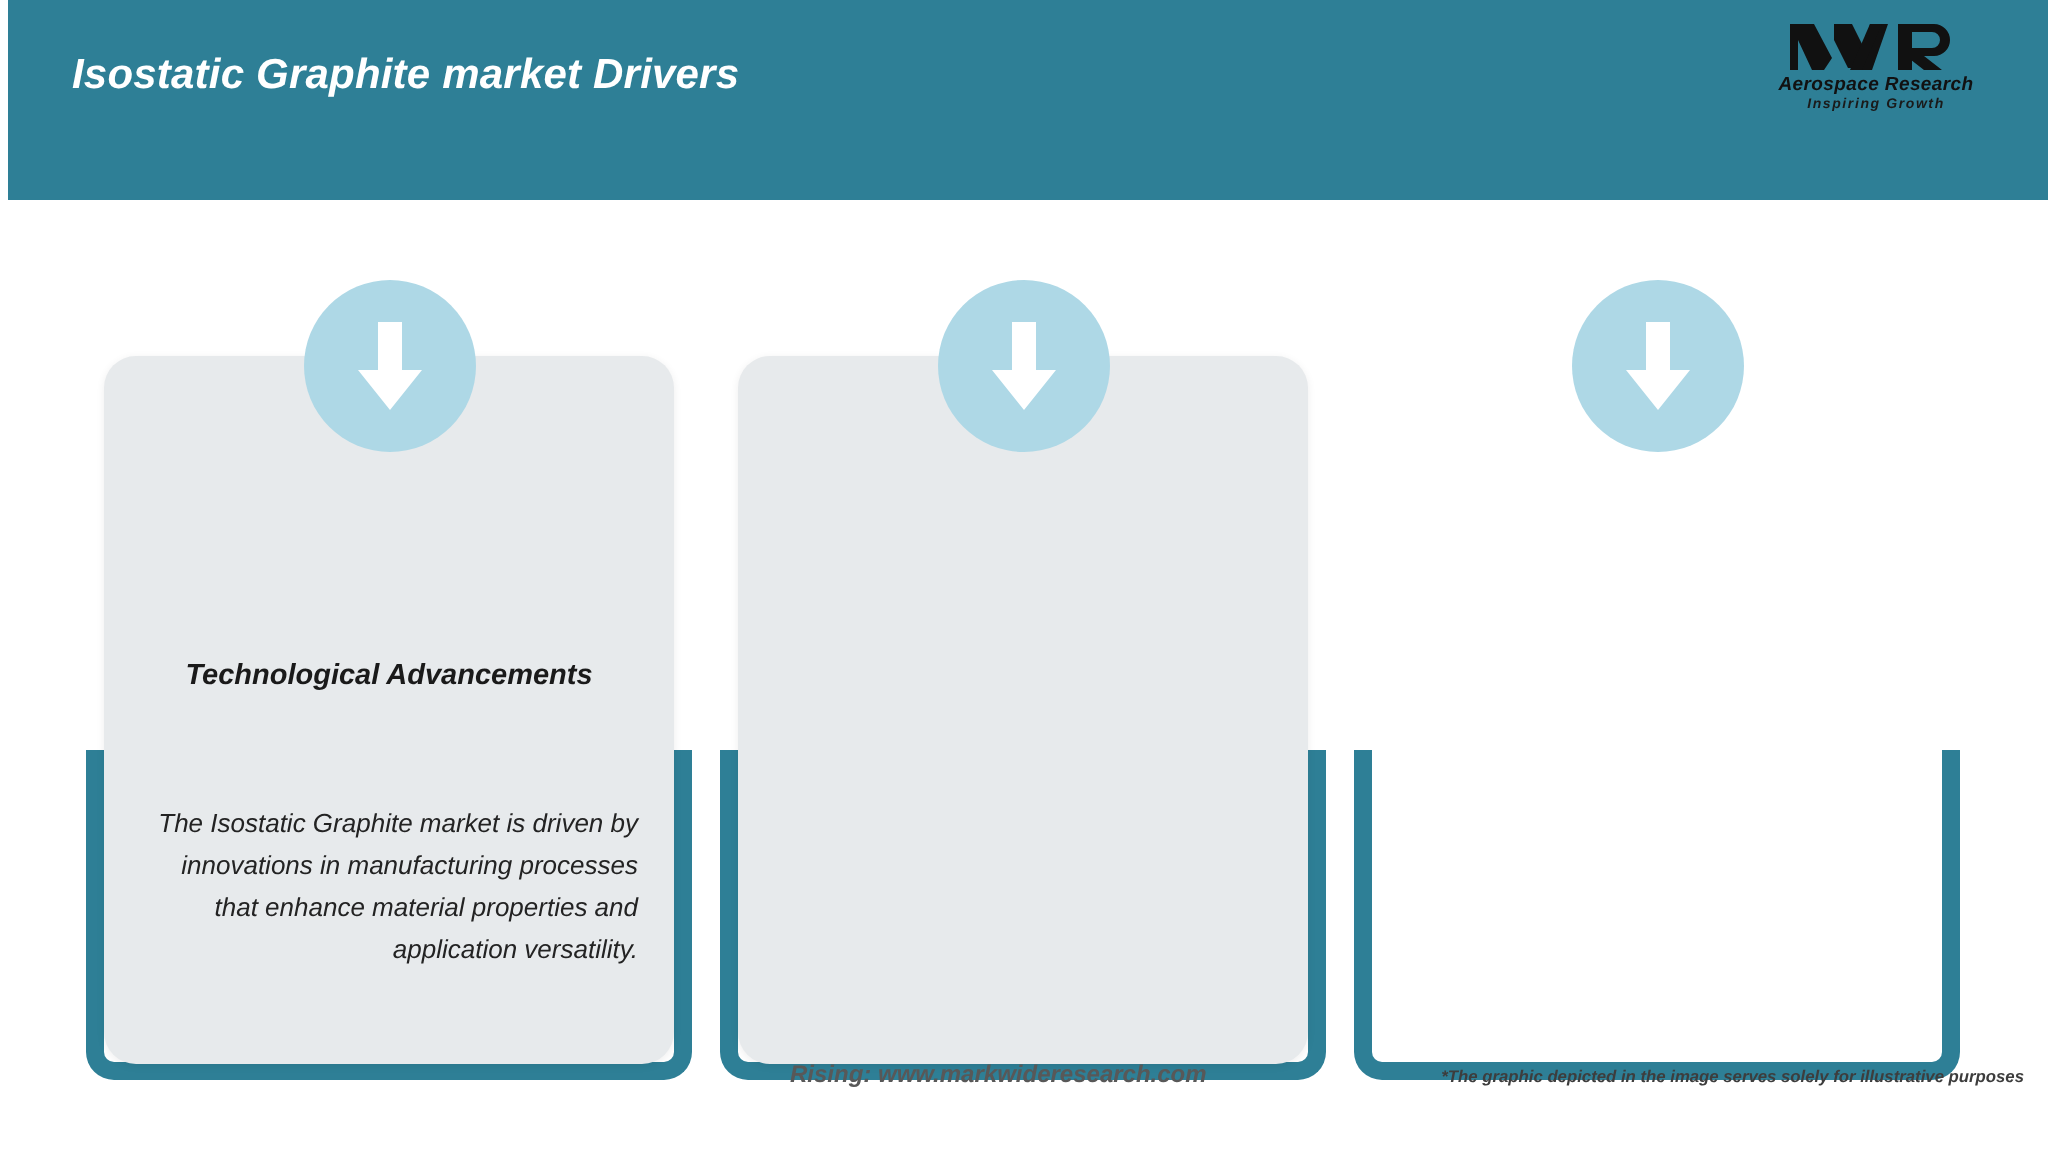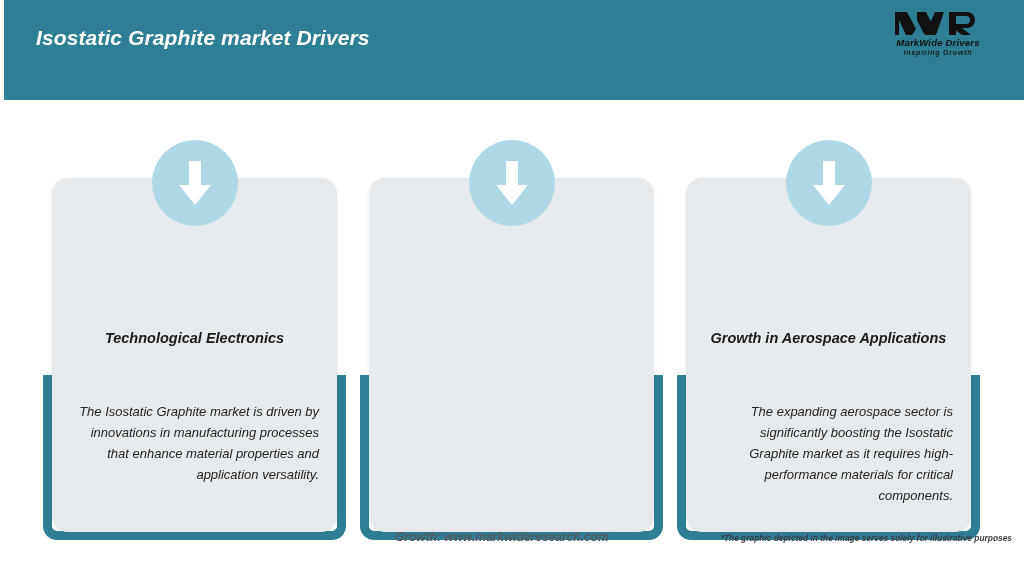--- a/index.html
+++ b/index.html
@@ -177,30 +177,30 @@
   <div class="logo">
     <svg class="logo-mark" width="86" height="26" viewBox="0 0 86 26">
       <g fill="#111111">
         <polygon points="2,2 12,2 21,19 17,25 11,25 4,10 4,25 0,25 0,2"></polygon>
         <polygon points="22,2 31,2 38,16 34,24 29,24 22,10"></polygon>
         <polygon points="40,2 49,2 41,25 34,25"></polygon>
         <polygon points="30,25 40,2 46,2 36,25"></polygon>
         <path d="M54,2 h18 a8,8 0 0 1 0,16 h-5 l9,7 h-9 l-9,-7 v-4 h13 a4,4 0 0 0 0,-8 h-10 v19 h-7 z"></path>
       </g>
     </svg>
-    <span class="logo-name">MarkWide Drivers</span>
+    <span class="logo-name">Aerospace Research</span>
     <span class="logo-tag">Inspiring Growth</span>
   </div>
 
   <div class="cards">
 
     <div class="card-wrap c1">
       <div class="card-frame"></div>
       <div class="card">
-        <div class="card-title">Technological Electronics</div>
+        <div class="card-title">Technological Advancements</div>
         <div class="card-body">The Isostatic Graphite market is driven by innovations in manufacturing processes that enhance material properties and application versatility.</div>
       </div>
       <div class="card-icon">
         <svg width="34" height="48" viewBox="0 0 34 48">
           <polygon points="11,2 23,2 23,26 33,26 17,46 1,26 11,26" fill="#ffffff"></polygon>
         </svg>
       </div>
     </div>
 
     <div class="card-wrap c2">
@@ -209,29 +209,25 @@
       </div>
       <div class="card-icon">
         <svg width="34" height="48" viewBox="0 0 34 48">
           <polygon points="11,2 23,2 23,26 33,26 17,46 1,26 11,26" fill="#ffffff"></polygon>
         </svg>
       </div>
     </div>
 
     <div class="card-wrap c3">
       <div class="card-frame"></div>
-      <div class="card">
-        <div class="card-title">Growth in Aerospace Applications</div>
-        <div class="card-body">The expanding aerospace sector is significantly boosting the Isostatic Graphite market as it requires high-performance materials for critical components.</div>
-      </div>
       <div class="card-icon">
         <svg width="34" height="48" viewBox="0 0 34 48">
           <polygon points="11,2 23,2 23,26 33,26 17,46 1,26 11,26" fill="#ffffff"></polygon>
         </svg>
       </div>
     </div>
 
   </div>
 
-  <div class="footer-source">Growth: www.markwideresearch.com</div>
+  <div class="footer-source">Rising: www.markwideresearch.com</div>
   <div class="footer-note">*The graphic depicted in the image serves solely for illustrative purposes</div>
 
 </div>
 
 </body></html>

